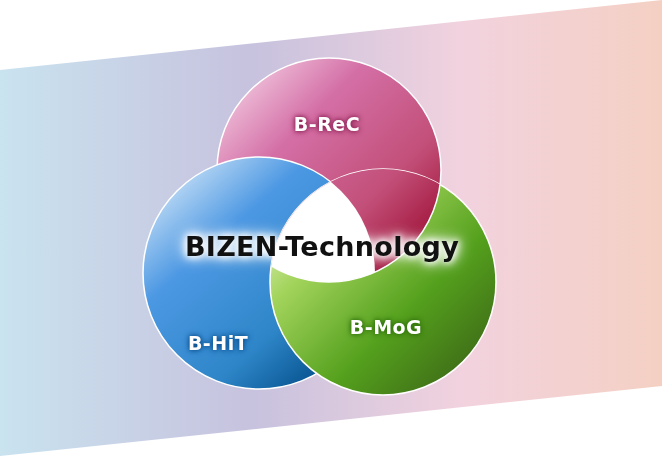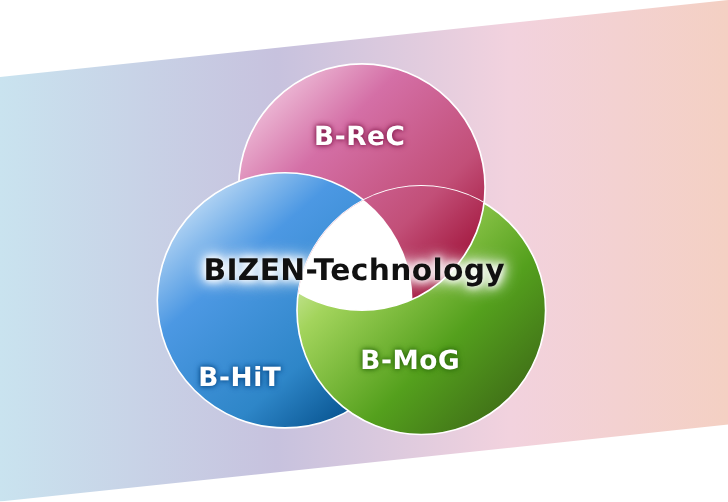--- a/index.html
+++ b/index.html
@@ -6,24 +6,24 @@
   body { width: 662px; height: 456px; overflow: hidden; position: relative; }
   .canvas { position: absolute; left: 0; top: 0; width: 662px; height: 456px; }
   .lbl {
     position: absolute;
     font-family: "DejaVu Sans", sans-serif;
     color: #ffffff;
     font-weight: bold;
     white-space: nowrap;
     transform: translate(-50%, -50%);
   }
-  .sub { font-size: 24px; letter-spacing: 0.5px; }
+  .sub { font-size: 19px; letter-spacing: 0.5px; }
   #lbl-rec { left: 327px; top: 124px; text-shadow: 0 0 4px #8a1f52, 0 0 6px #8a1f52; }
   #lbl-hit { left: 218px; top: 343px; text-shadow: 0 0 4px #0b4f8f, 0 0 6px #0b4f8f; }
-  #lbl-mog { left: 373px; top: 327px; text-shadow: 0 0 4px #2f6f0c, 0 0 6px #2f6f0c; }
+  #lbl-mog { left: 386px; top: 327px; text-shadow: 0 0 4px #2f6f0c, 0 0 6px #2f6f0c; }
   #lbl-main {
     left: 322px; top: 246px;
     color: #111111;
     font-size: 27px;
     font-weight: bold;
     letter-spacing: 0.3px;
     text-shadow: 0 0 6px #ffffff, 0 0 10px #ffffff, 0 0 14px #ffffff, 0 0 18px #ffffff;
   }
 </style>
 </head>

